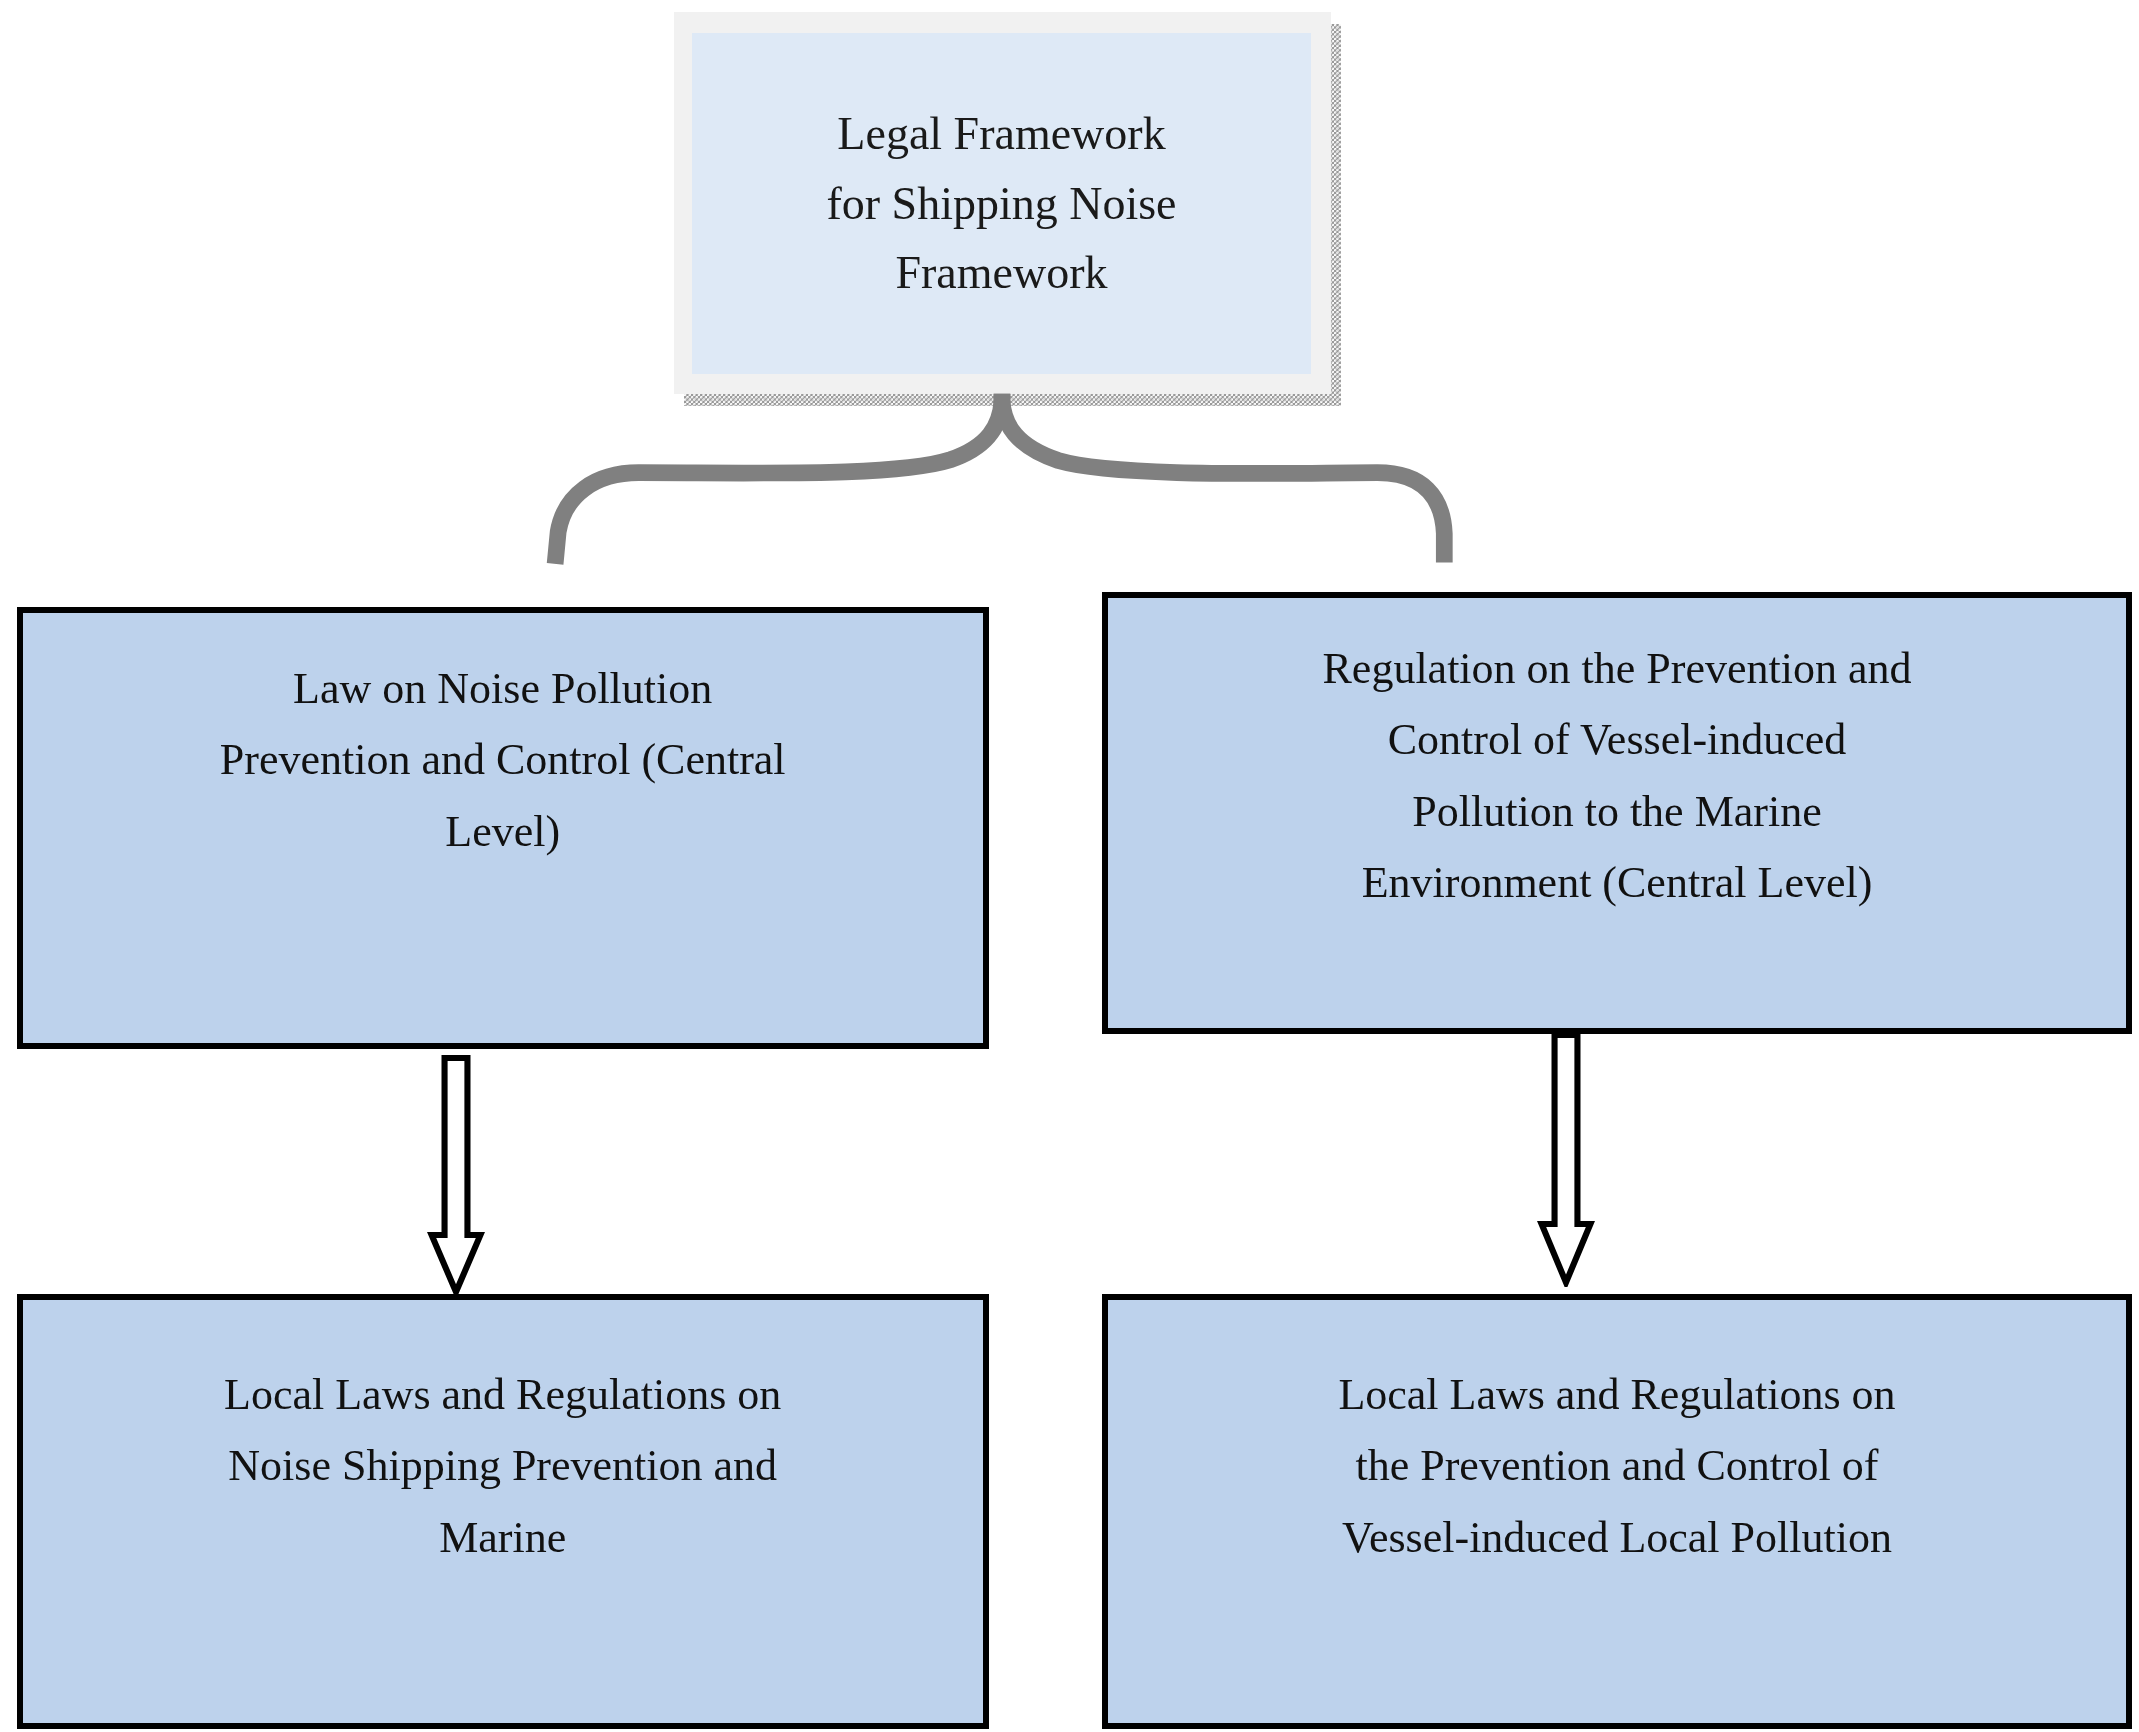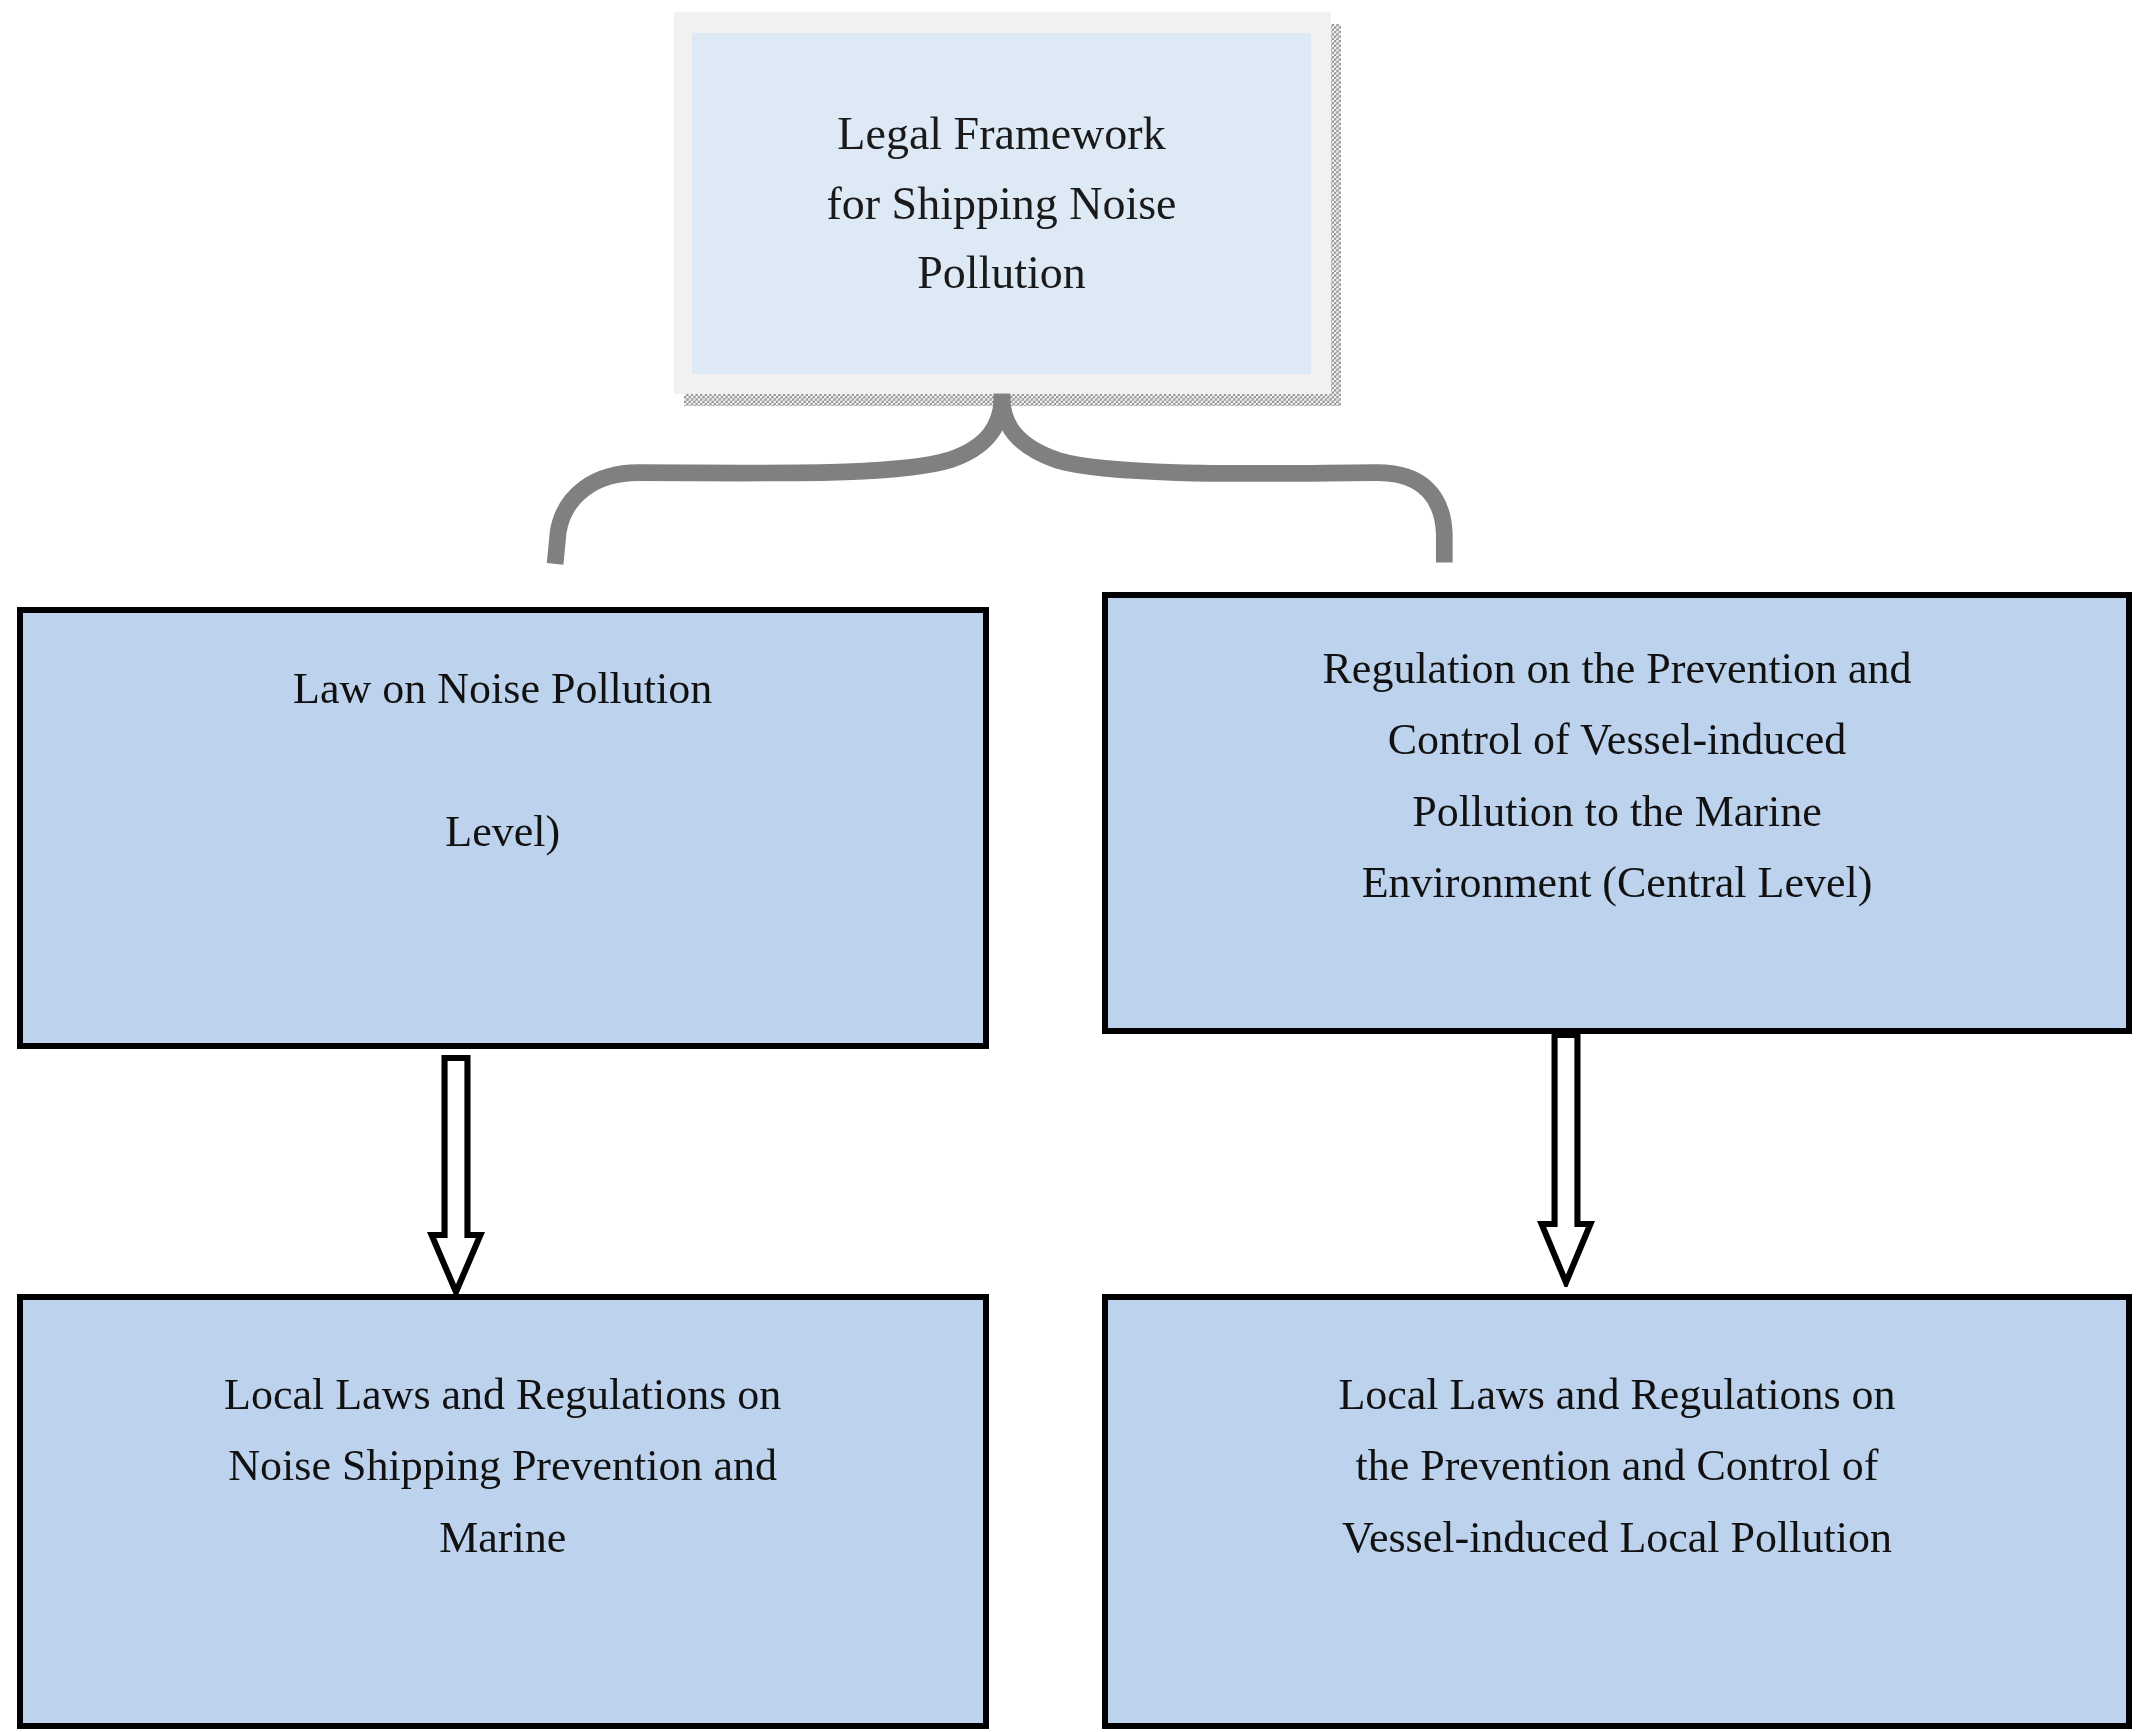--- a/index.html
+++ b/index.html
@@ -116,21 +116,21 @@
 <body>
 
 <div id="canvas">
 
   <div class="root-shadow"></div>
   <div class="root-frame"></div>
   <div class="root-inner" id="box-root">
     <div class="node-text">
       <span>Legal Framework</span><br>
       <span>for Shipping Noise</span><br>
-      <span>Pollution</span>
+      <span>Framework</span>
     </div>
   </div>
 
   <svg class="connector" viewBox="0 0 2815 2279">
 
     <path d="M 1318 518
              L 1318 527
              C 1316 560, 1300 588, 1250 605
              C 1180 627, 1000 622, 840 622
              C 782 622, 742 652, 734 700
@@ -140,21 +140,21 @@
              L 1318 527
              C 1320 560, 1338 588, 1392 606
              C 1470 629, 1700 622, 1812 622
              C 1872 622, 1898 654, 1900 702
              L 1900 740" fill="none" stroke="#808080" stroke-width="22" stroke-linecap="butt" stroke-linejoin="round"></path>
   </svg>
 
   <div class="node-box" id="box-law">
     <div class="node-text">
       <span>Law on Noise Pollution</span><br>
-      <br>
+      <span>Prevention and Control (Central</span><br>
       <span>Level)</span>
     </div>
   </div>
 
   <div class="node-box" id="box-regulation">
     <div class="node-text">
       <span>Regulation on the Prevention and</span><br>
       <span>Control of Vessel-induced</span><br>
       <span>Pollution to the Marine</span><br>
       <span>Environment (Central Level)</span>

